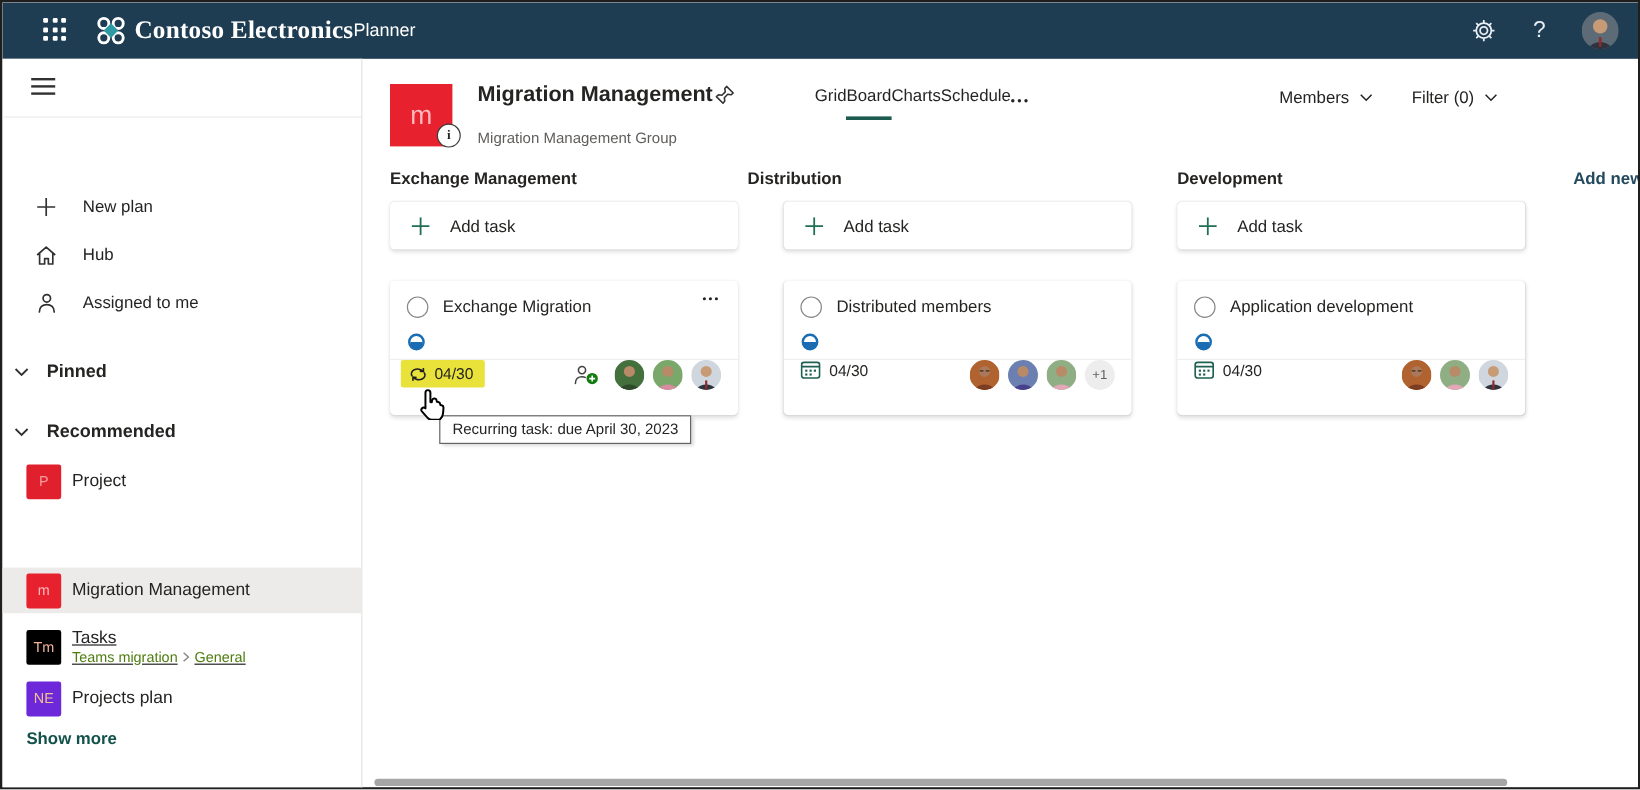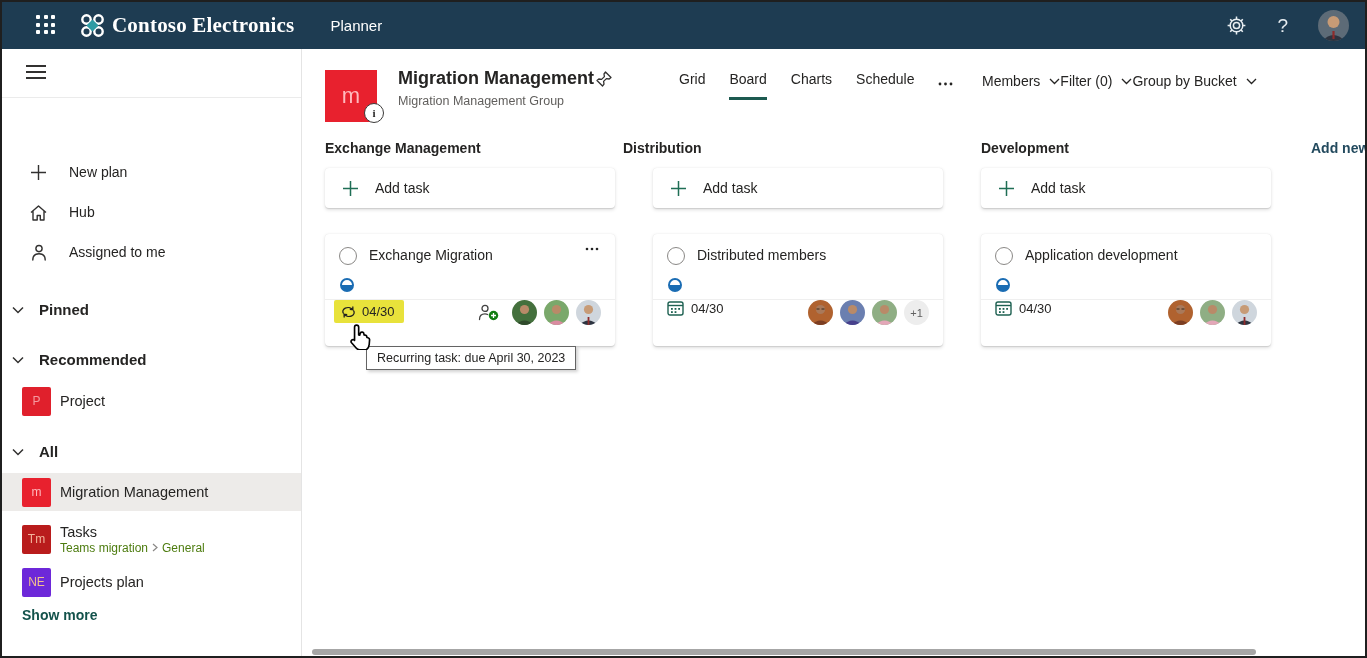--- a/index.html
+++ b/index.html
@@ -11,21 +11,21 @@
   
   .topbar { position:absolute; left:0; top:0; width:100%; height:47px;
             background:#1e3c52; display:flex; align-items:center;padding-left:20px; }
   .waffle { width:21px; height:21px; margin-left:14px; display:grid;
             grid-template-columns:repeat(3,4px); grid-template-rows:repeat(3,4px);
             gap:3.5px; cursor:pointer; }
   .waffle span { background:#fff; border-radius:1px; }
   .brand { display:flex; align-items:center; margin-left:22px; gap:6px; }
   .brand-name { font-family:"Liberation Serif","DejaVu Serif",serif; color:#fff;
                 font-size:21px; font-weight:700; letter-spacing:.2px; }
-  .app-name { color:#fff; font-size:15px; margin-left:36px; font-weight:400; }
+  .app-name { color:#fff; font-size:15px; font-weight:400; }
   .topbar-right { margin-left:auto; display:flex; align-items:center; gap:30px; margin-right:16px; }
   .help-q { color:#e8eef2; font-size:19px; font-weight:400; cursor:pointer; }
   .avatar-top { width:31px; height:31px; border-radius:50%; overflow:hidden; cursor:pointer; }
 
   
   .sidebar { position:absolute; left:0; top:47px; width:300px; height:611px;
              background:#fff; border-right:1px solid #e4e4e4; }
   .hamburger { position:absolute; left:24px; top:16px; width:20px; height:14px; cursor:pointer; }
   .hamburger span { display:block; height:2px; background:#323130; margin-bottom:4px; }
   .sb-divider { position:absolute; left:0; width:299px; height:1px; background:#ebebeb; }
@@ -49,28 +49,28 @@
   .plan-icon-big { position:absolute; left:323px; top:68px; width:52px; height:52px;
                    background:#e8212e; display:flex; align-items:center; justify-content:center;
                    color:#ffb9bd; font-size:22px; }
   .info-badge { position:absolute; left:362px; top:101px; width:20px; height:20px;
                 background:#fff; border:1.6px solid #3b3a39; border-radius:50%;
                 display:flex; align-items:center; justify-content:center;
                 font-size:11px; font-weight:700; font-family:"Liberation Serif",serif;
                 cursor:pointer; }
   .plan-title { position:absolute; left:396px; top:66px; font-size:18px; font-weight:700; }
   .pin-ic { position:absolute; left:593px; top:68px; cursor:pointer; }
-  .plan-subtitle { position:absolute; left:396px; top:92px; font-size:12.5px; color:#605e5c; }
-
-  .tabs { position:absolute; left:677px; top:69px; display:flex; gap:24px; font-size:14px; }
+  .plan-subtitle { position:absolute; left:396px; top:106px; font-size:12.5px; color:#605e5c; }
+
+  .tabs { position:absolute; left:677px; top:69px; display:flex; font-size:14px; }
   .tab { padding-bottom:9px; cursor:pointer; color:#252423; }
   .tab.active { border-bottom:3px solid #1d5a50; font-weight:400; }
   .tab-more { cursor:pointer; letter-spacing:1px; font-weight:700; }
 
-  .controls { position:absolute; left:980px; top:71px; display:flex; font-size:14px; }
+  .controls { position:absolute; left:1064px; top:71px; display:flex; gap:32px; font-size:14px; }
   .ctrl { display:flex; align-items:center; gap:9px; cursor:pointer; }
 
   
   .col-title { position:absolute; top:138px; font-size:14px; font-weight:700; }
   .add-task { position:absolute; top:166px; width:290px; height:40px; background:#fff;
               border-radius:4px; box-shadow:0 1.6px 3.6px rgba(0,0,0,.13),0 .3px .9px rgba(0,0,0,.1);
               display:flex; align-items:center; padding-left:18px; gap:17px;
               font-size:14px; cursor:pointer; }
   .task-card { position:absolute; top:232px; width:290px; height:112px; background:#fff;
                border-radius:4px; box-shadow:0 1.6px 3.6px rgba(0,0,0,.13),0 .3px .9px rgba(0,0,0,.1);
@@ -212,37 +212,29 @@
           </svg>
       </span>
       <span>Recommended</span>
     </div>
 
     <div class="plan-item" style="top:334px; height:36px">
       <span class="plan-sq" style="background:#e0202c; color:#f59aa0">P</span>
       <span class="plan-label">Project</span>
     </div>
 
-    <div class="ssec" style="top:394px">
-      <span class="chev">
-        <svg width="12" height="8" viewBox="0 0 12 8">
-            <path d="M1 1.5 L6 6.5 L11 1.5" fill="none" stroke="#323130" stroke-width="1.5"></path>
-          </svg>
-      </span>
-      <span>All</span>
-    </div>
 
     <div class="plan-item selected" style="top:424px; height:38px">
       <span class="plan-sq" style="background:#e8212e; color:#ffb9bd">m</span>
       <span class="plan-label">Migration Management</span>
     </div>
 
     <div class="plan-item" style="top:466px; height:48px">
-      <span class="plan-sq" style="background:#b91c1c; color:#f3b49b">Tm</span>
-      <span style="display:flex; flex-direction:column;">
+      <span class="plan-sq" style="background:#000000; color:#f3b49b">Tm</span>
+      <span style="display:flex; flex-direction:column;text-decoration:underline;">
         <span class="plan-label">Tasks</span>
         <span class="plan-sub">
           <span>Teams migration</span>
           <span>
             <svg width="6" height="9" viewBox="0 0 6 9">
                 <path d="M1 1 L5 4.5 L1 8" fill="none" stroke="#8a8886" stroke-width="1.2"></path>
               </svg>
           </span>
           <span>General</span>
         </span>
@@ -286,26 +278,20 @@
 
   <div class="controls">
     <span class="ctrl">
       <span>Members</span>
       <svg width="11" height="7" viewBox="0 0 11 7">
           <path d="M1 1 L5.5 5.5 L10 1" fill="none" stroke="#252423" stroke-width="1.3"></path>
         </svg>
     </span>
     <span class="ctrl">
       <span>Filter (0)</span>
-      <svg width="11" height="7" viewBox="0 0 11 7">
-          <path d="M1 1 L5.5 5.5 L10 1" fill="none" stroke="#252423" stroke-width="1.3"></path>
-        </svg>
-    </span>
-    <span class="ctrl">
-      <span>Group by Bucket</span>
       <svg width="11" height="7" viewBox="0 0 11 7">
           <path d="M1 1 L5.5 5.5 L10 1" fill="none" stroke="#252423" stroke-width="1.3"></path>
         </svg>
     </span>
   </div>
 
   <div class="col-title" style="left:323px">Exchange Management</div>
   <div class="add-task" style="left:323px">
     <svg width="15" height="15" viewBox="0 0 15 15">
         <path d="M7.5 0v15M0 7.5h15" stroke="#1f6e55" stroke-width="1.5"></path>

